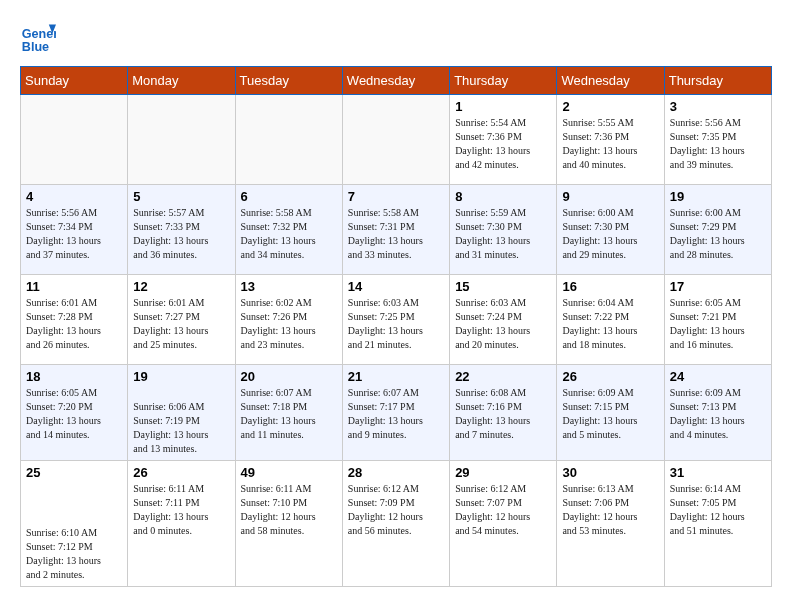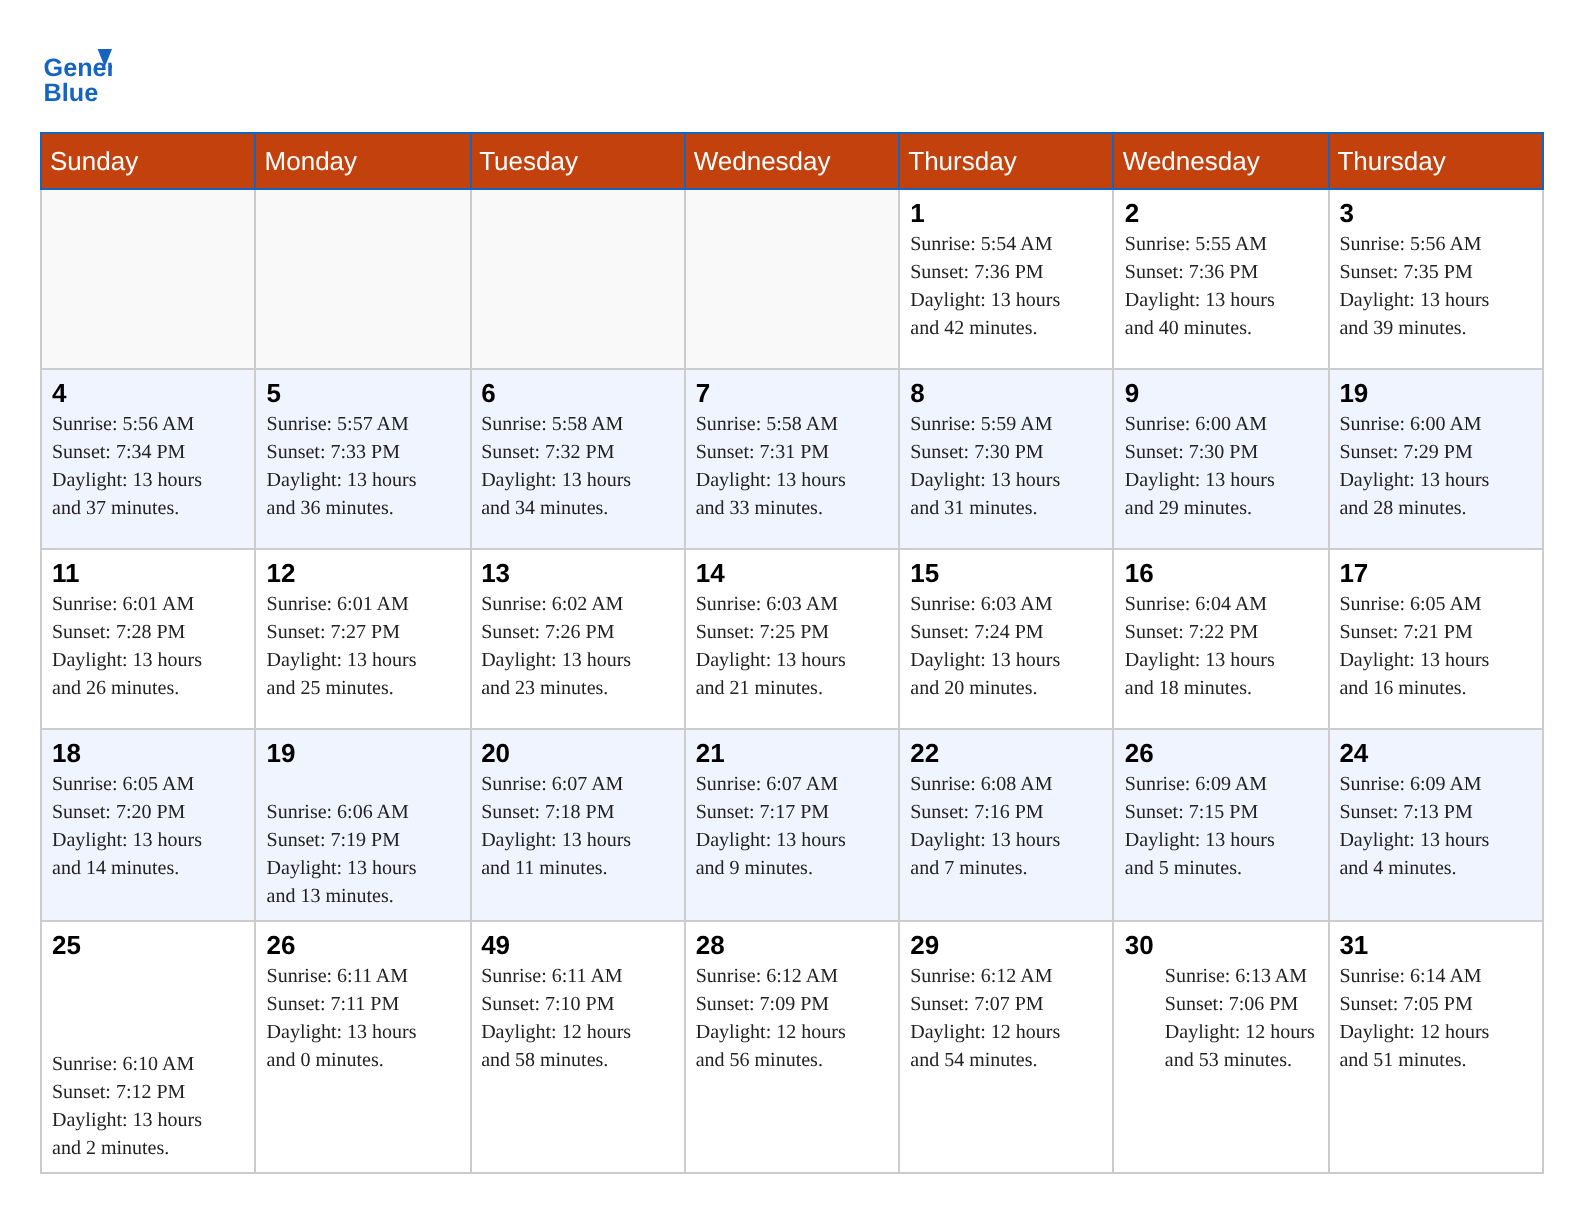--- a/index.html
+++ b/index.html
@@ -327,21 +327,21 @@
         </td>
         <td>
           <span class="day-num">29</span>
           <div class="day-info" style="white-space: pre-line;">Sunrise: 6:12 AM
 Sunset: 7:07 PM
 Daylight: 12 hours
 and 54 minutes.</div>
         </td>
         <td>
           <span class="day-num">30</span>
-          <div class="day-info" style="white-space: pre-line; margin-left: 20px;">Sunrise: 6:13 AM
+          <div class="day-info" style="white-space: pre-line;">Sunrise: 6:13 AM
 Sunset: 7:06 PM
 Daylight: 12 hours
 and 53 minutes.</div>
         </td>
         <td>
           <span class="day-num">31</span>
           <div class="day-info" style="white-space: pre-line;">Sunrise: 6:14 AM
 Sunset: 7:05 PM
 Daylight: 12 hours
 and 51 minutes.</div>

